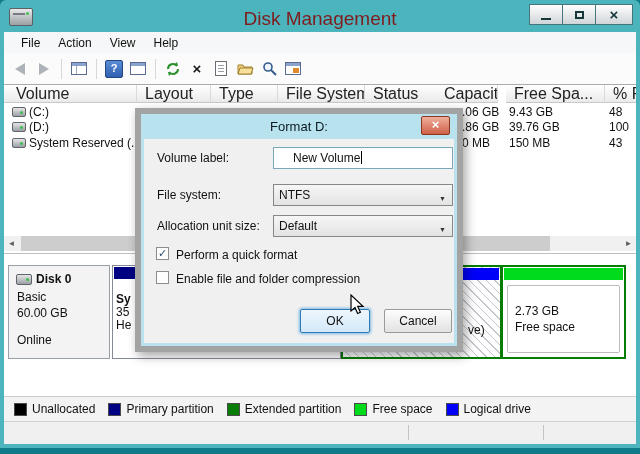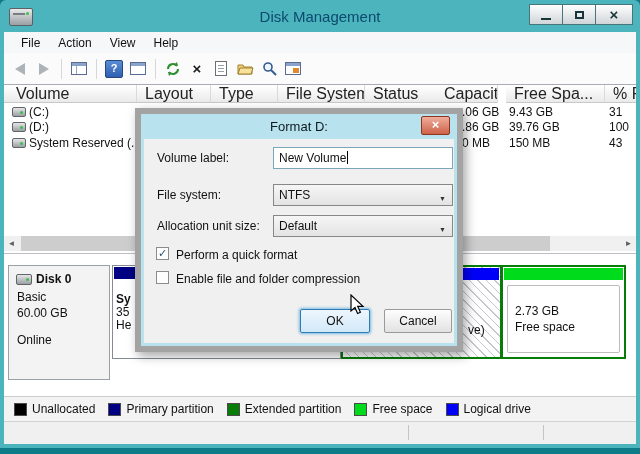--- a/index.html
+++ b/index.html
@@ -5,21 +5,21 @@
   html,body{margin:0;padding:0;background:#0d7b88;}
   #screen{position:relative;width:640px;height:454px;overflow:hidden;background:#0d7b88;
           font-family:"Liberation Sans","DejaVu Sans",sans-serif;color:#111;}
   
   .window{position:absolute;left:0;top:0;width:640px;height:448px;background:#4bb4bd;border-radius:6px 6px 0 0;}
   .titlebar{position:absolute;left:0;top:0;right:0;height:32px;}
   .app-icon{position:absolute;left:9px;top:8px;width:22px;height:16px;
             background:linear-gradient(#e9e9e9,#9aa0a5);border:1px solid #5c6165;border-radius:2px;}
   .app-icon::before{content:"";position:absolute;left:3px;top:4px;width:12px;height:2px;background:#777d82;}
   .app-icon::after{content:"";position:absolute;right:3px;top:3px;width:3px;height:3px;background:#3fc14f;border-radius:50%;}
-  .title{position:absolute;left:50%;top:8px;transform:translateX(-50%);font-size:15px;color:#0c4a6e;white-space:nowrap;}
+  .title{position:absolute;left:50%;top:8px;transform:translateX(-50%);font-size:19px;color:#7f1d1d;white-space:nowrap;}
   .winbtns{position:absolute;right:7px;top:4px;display:flex;}
   .winbtn{width:34px;height:21px;background:linear-gradient(#fefefe,#d0d5d8);border:1px solid #46757c;
           margin-left:-1px;display:flex;align-items:center;justify-content:center;box-sizing:border-box;}
   .glyph-min{width:10px;height:2px;background:#17363a;margin-top:9px;}
   .glyph-max{width:9px;height:8px;border:2px solid #17363a;box-sizing:border-box;}
   .glyph-close{font-size:15px;font-weight:bold;color:#17363a;line-height:17px;}
   
   .content{position:absolute;left:4px;top:32px;width:632px;height:411px;background:#fff;}
   .menubar{position:absolute;left:0;top:0;width:100%;height:21px;background:#f6f7f8;display:flex;
            align-items:center;padding-left:8px;box-sizing:border-box;}
@@ -54,21 +54,21 @@
   .vico::after{content:"";position:absolute;right:2px;top:3px;width:3px;height:3px;background:#39c14f;border-radius:50%;}
   .cell-name{left:25px;}
   .cell-cap{left:458px;}
   .cell-free{left:505px;}
   .cell-pct{left:605px;}
   .hscroll{position:absolute;left:0;bottom:2px;width:100%;height:15px;background:#f0f0f0;}
   .sbtn{position:absolute;top:0;width:15px;height:15px;color:#5f5f5f;font-size:8px;line-height:15px;text-align:center;}
   .sthumb{position:absolute;left:17px;top:0;width:529px;height:15px;background:#cdcdcd;}
   
   .bottom-pane{position:absolute;left:0;top:221px;width:100%;height:143px;background:#fff;border-top:1px solid #bcbfc5;box-sizing:border-box;}
-  .disk-hdr{position:absolute;left:4px;top:11px;width:102px;height:115px;border:1px solid #9aa0a8;
+  .disk-hdr{position:absolute;left:4px;top:11px;width:102px;height:94px;border:1px solid #9aa0a8;
             background:#f3f3f3;box-sizing:border-box;font-size:12px;}
   .disk-hdr .dline{position:absolute;left:8px;white-space:nowrap;}
   .dico{position:absolute;left:7px;top:8px;width:16px;height:11px;background:linear-gradient(#e6e6e6,#9aa0a5);
         border:1px solid #606569;border-radius:2px;box-sizing:border-box;}
   .dico::after{content:"";position:absolute;right:2px;top:3px;width:3px;height:3px;background:#39c14f;border-radius:50%;}
   .part{position:absolute;top:11px;height:94px;border:1px solid #858b94;background:#fff;box-sizing:border-box;font-size:12px;}
   .pbar{height:12px;margin:1px;}
   .part .frag{position:absolute;left:3px;white-space:nowrap;}
   .extended{position:absolute;left:337px;top:11px;width:285px;height:94px;border:2px solid #077d07;
             background:#077d07;box-sizing:border-box;display:flex;}
@@ -88,21 +88,21 @@
   .sdiv{position:absolute;top:3px;width:1px;height:15px;background:#c4c4c4;}
   
   .dialog{position:absolute;left:135px;top:108px;width:328px;height:244px;background:#b9e2ef;
           border:6px solid #a3a3a3;box-shadow:3px 4px 10px rgba(0,0,0,.35);box-sizing:border-box;z-index:20;}
   .dtitle{position:absolute;top:0;left:0;right:0;height:25px;text-align:center;font-size:13px;line-height:25px;color:#0b1a1e;}
   .dclose{position:absolute;top:2px;right:7px;width:29px;height:19px;background:linear-gradient(#efae9c,#ce6148);
           border:1px solid #8e3520;border-radius:2px;color:#fff;font-size:13px;font-weight:bold;line-height:16px;text-align:center;box-sizing:border-box;}
   .dbody{position:absolute;left:3px;right:3px;top:25px;bottom:3px;background:#f0f0f0;}
   .dlabel{position:absolute;left:13px;font-size:12px;color:#111;white-space:nowrap;}
   .dinput{position:absolute;left:129px;top:8px;width:180px;height:22px;background:#fff;border:1px solid #7ba7b9;
-          box-sizing:border-box;font-size:12px;line-height:20px;padding-left:5px;white-space:nowrap;}
+          box-sizing:border-box;font-size:12px;line-height:20px;padding-left:19px;white-space:nowrap;}
   .caret{display:inline-block;width:1px;height:13px;background:#000;vertical-align:-2px;margin-left:1px;}
   .dcombo{position:absolute;left:129px;width:180px;height:22px;background:linear-gradient(#f6f6f6,#e3e3e3);
           border:1px solid #878787;box-sizing:border-box;font-size:12px;line-height:20px;padding-left:5px;}
   .combo-arrow{position:absolute;right:6px;top:4px;font-size:7px;color:#333;}
   .dcheck{position:absolute;left:12px;width:13px;height:13px;background:#fdfdfd;border:1px solid #8c8c8c;
           box-sizing:border-box;font-size:11px;line-height:11px;text-align:center;color:#2e4d6e;font-weight:bold;}
   .dchklabel{position:absolute;left:32px;font-size:12px;white-space:nowrap;}
   .dbtn{position:absolute;top:170px;height:24px;box-sizing:border-box;font-size:12px;text-align:center;
         line-height:22px;border-radius:2px;}
   .ok{left:156px;width:70px;background:linear-gradient(#eef6fd,#d2e9f9);border:1px solid #2e7cb5;
@@ -199,21 +199,21 @@
         <div class="hdr-cell" style="left:361px;width:79px;">Status</div>
         <div class="hdr-cell" style="left:432px;width:62px;">Capacity</div>
         <div class="hdr-cell" style="left:502px;width:99px;">Free Spa...</div>
         <div class="hdr-cell" style="left:601px;width:31px;border-right:none;">% F</div>
 
         <div class="vrow" style="top:19px;">
           <span class="vico"></span>
           <span class="cell-name">(C:)</span>
           <span class="cell-cap">.06 GB</span>
           <span class="cell-free">9.43 GB</span>
-          <span class="cell-pct">31</span>
+          <span class="cell-pct">48</span>
         </div>
         <div class="vrow" style="top:34px;">
           <span class="vico"></span>
           <span class="cell-name">(D:)</span>
           <span class="cell-cap">.86 GB</span>
           <span class="cell-free">39.76 GB</span>
           <span class="cell-pct">100</span>
         </div>
         <div class="vrow" style="top:50px;">
           <span class="vico"></span>

